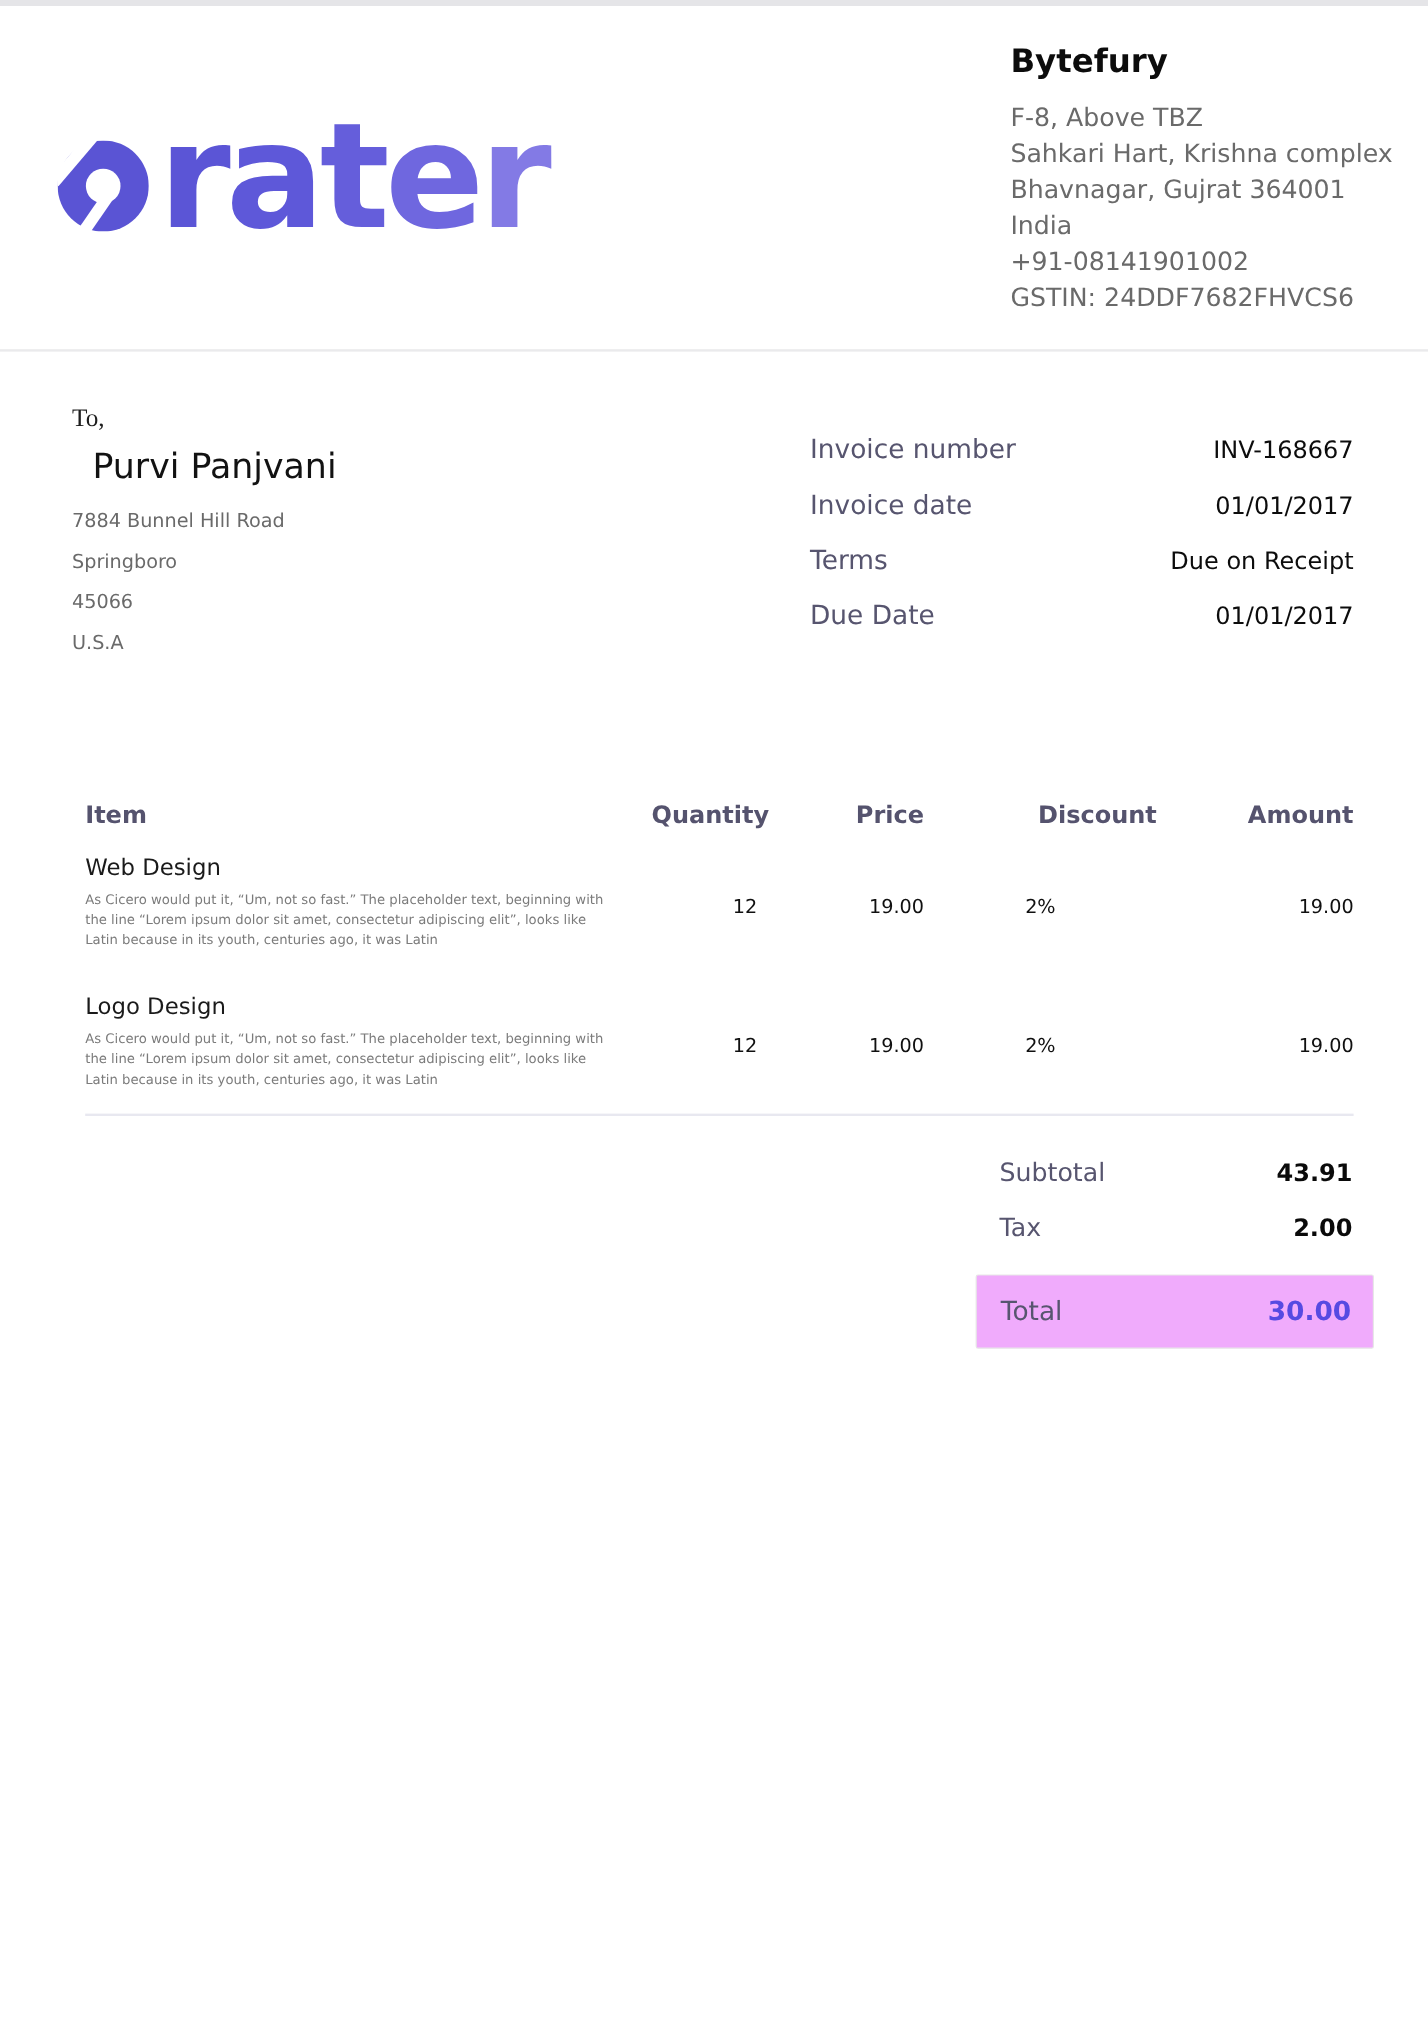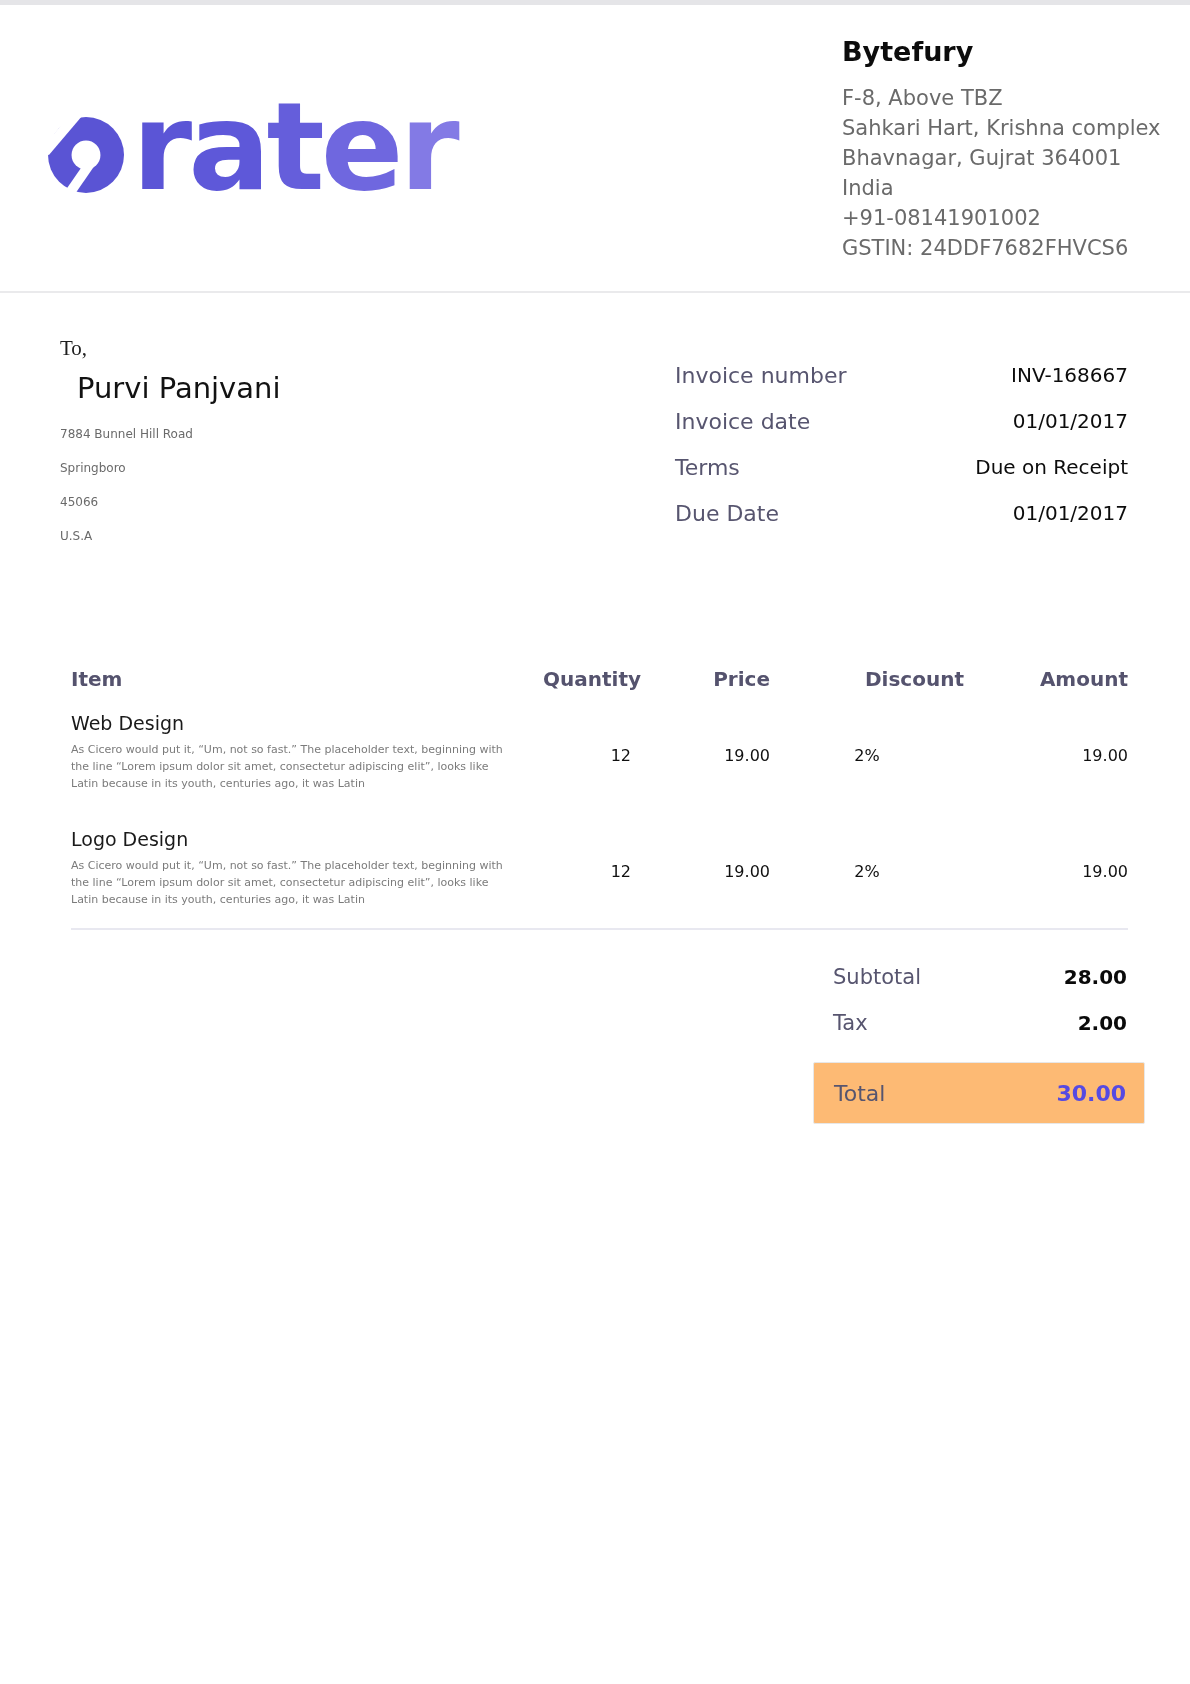--- a/index.html
+++ b/index.html
@@ -18,21 +18,21 @@
 
   
   .company{position:absolute;left:842px;top:36px;}
   .company-name{font-size:27px;font-weight:700;color:#0c0c0c;margin:0 0 16px 0;}
   .company-line{font-size:21px;line-height:30px;color:#6a6a6a;}
 
   
   .billto{position:absolute;left:60px;top:336px;}
   .billto-label{font-size:21px;color:#1e1e1e;font-family:Liberation Serif, serif;}
   .billto-name{font-size:29px;font-weight:500;color:#121212;margin-top:10px;margin-left:17px;}
-  .billto-addr{margin-top:12px;font-size:12px;line-height:34px;color:#6a6a6a;}
+  .billto-addr{margin-top:12px;font-size:16px;line-height:34px;color:#6a6a6a;}
 
   
   .meta{position:absolute;left:675px;top:352px;width:453px;}
   .meta-row{display:flex;justify-content:space-between;align-items:center;height:46px;}
   .meta-label{font-size:22px;color:#57556f;}
   .meta-value{font-size:20px;font-weight:500;color:#0c0c0c;}
 
   
   .table{position:absolute;left:71px;top:666px;width:1057px;}
   .trow{display:grid;grid-template-columns:455px 115px 129px 194px 164px;}
@@ -45,21 +45,21 @@
   .item-desc{margin-top:7px;font-size:11px;line-height:17px;color:#7b7b7b;max-width:434px;}
   .cell-num{font-size:16px;color:#101010;padding-top:34px;}
   .cell-qty{padding-right:10px;}
 
   
   .divider{position:absolute;left:71px;top:928px;width:1057px;height:2px;background:#e8e8f0;}
   .totals{position:absolute;left:813px;top:954px;width:332px;}
   .tot-row{display:flex;justify-content:space-between;align-items:center;height:46px;padding:0 18px 0 20px;}
   .tot-label{font-size:21px;color:#57556f;}
   .tot-value{font-size:20px;font-weight:600;color:#0a0a0a;}
-  .total-box{margin-top:16px;height:60px;border:1px solid #e7e7e7;border-radius:2px;background:#fdba74;
+  .total-box{margin-top:16px;height:60px;border:1px solid #e7e7e7;border-radius:2px;background:#f0abfc;
              display:flex;justify-content:space-between;align-items:center;padding:0 18px 0 20px;}
   .total-label{font-size:22px;color:#57556f;}
   .total-value{font-size:22px;font-weight:600;color:#564ae2;}
 </style>
 </head>
 <body>
 
 <div class="page">
   <div class="topbar"></div>
 
@@ -153,21 +153,21 @@
       <div class="cell-num center">2%</div>
       <div class="cell-num right">19.00</div>
     </div>
   </div>
 
   <div class="divider"></div>
 
   <div class="totals">
     <div class="tot-row">
       <span class="tot-label">Subtotal</span>
-      <span class="tot-value">28.00</span>
+      <span class="tot-value">43.91</span>
     </div>
     <div class="tot-row">
       <span class="tot-label">Tax</span>
       <span class="tot-value">2.00</span>
     </div>
     <div class="total-box">
       <span class="total-label">Total</span>
       <span class="total-value">30.00</span>
     </div>
   </div>

